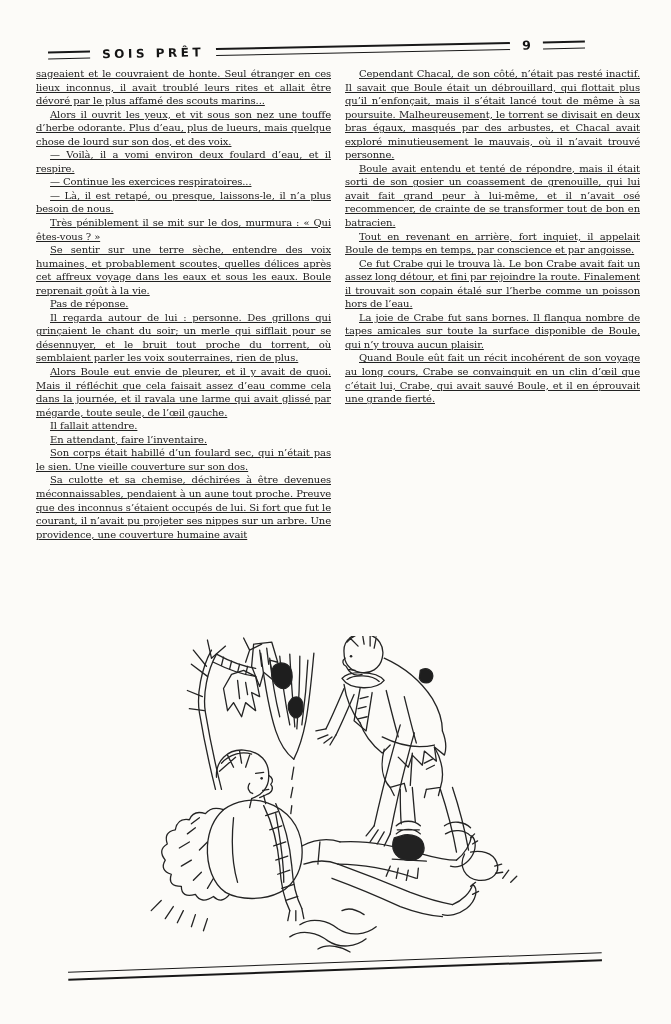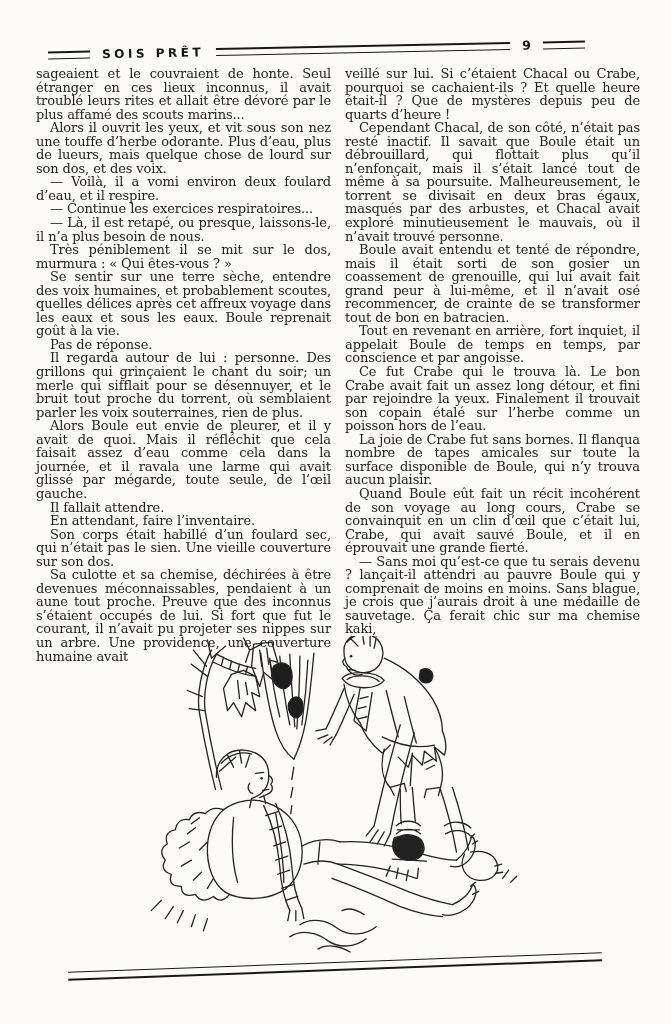--- a/index.html
+++ b/index.html
@@ -37,23 +37,24 @@
     font-weight:bold; font-size:12.5px; color:#141414;
   }
 
   
   .columns {
     position:absolute; top:67px; left:36px; width:604px;
     display:flex; gap:14px;
   }
   .col {
     width:295px;
-    font-size:13px; line-height:13.55px;
+    font-size:10px; line-height:13.55px;
     text-align:justify; letter-spacing:-0.1px;
     color:#222;
+    text-decoration:underline;
   }
   .col p { margin:0; text-indent:14px; }
   .col p.cont { text-indent:0; }
   .col p.suite {
     text-indent:0; text-align:right;
     font-style:italic; padding-right:6px; margin-top:1px;
   }
 
   
   .illustration {
@@ -94,28 +95,26 @@
       <p>Se sentir sur une terre sèche, entendre des voix humaines, et probablement scoutes, quelles délices après cet affreux voyage dans les eaux et sous les eaux. Boule reprenait goût à la vie.</p>
       <p>Pas de réponse.</p>
       <p>Il regarda autour de lui : personne. Des grillons qui grinçaient le chant du soir; un merle qui sifflait pour se désennuyer, et le bruit tout proche du torrent, où semblaient parler les voix souterraines, rien de plus.</p>
       <p>Alors Boule eut envie de pleurer, et il y avait de quoi. Mais il réfléchit que cela faisait assez d’eau comme cela dans la journée, et il ravala une larme qui avait glissé par mégarde, toute seule, de l’œil gauche.</p>
       <p>Il fallait attendre.</p>
       <p>En attendant, faire l’inventaire.</p>
       <p>Son corps était habillé d’un foulard sec, qui n’était pas le sien. Une vieille couverture sur son dos.</p>
       <p>Sa culotte et sa chemise, déchirées à être devenues méconnaissables, pendaient à un aune tout proche. Preuve que des inconnus s’étaient occupés de lui. Si fort que fut le courant, il n’avait pu projeter ses nippes sur un arbre. Une providence, une couverture humaine avait</p>
     </div>
     <div class="col">
-      <p class="cont">veillé sur lui. Si c’étaient Chacal ou Crabe, pourquoi se cachaient-ils ? Et quelle heure était-il ? Que de mystères depuis peu de quarts d’heure !</p>
       <p>Cependant Chacal, de son côté, n’était pas resté inactif. Il savait que Boule était un débrouillard, qui flottait plus qu’il n’enfonçait, mais il s’était lancé tout de même à sa poursuite. Malheureusement, le torrent se divisait en deux bras égaux, masqués par des arbustes, et Chacal avait exploré minutieusement le mauvais, où il n’avait trouvé personne.</p>
       <p>Boule avait entendu et tenté de répondre, mais il était sorti de son gosier un coassement de grenouille, qui lui avait fait grand peur à lui-même, et il n’avait osé recommencer, de crainte de se transformer tout de bon en batracien.</p>
       <p>Tout en revenant en arrière, fort inquiet, il appelait Boule de temps en temps, par conscience et par angoisse.</p>
-      <p>Ce fut Crabe qui le trouva là. Le bon Crabe avait fait un assez long détour, et fini par rejoindre la yeux. Finalement il trouvait son copain étalé sur l’herbe comme un poisson hors de l’eau.</p>
+      <p>Ce fut Crabe qui le trouva là. Le bon Crabe avait fait un assez long détour, et fini par rejoindre la route. Finalement il trouvait son copain étalé sur l’herbe comme un poisson hors de l’eau.</p>
       <p>La joie de Crabe fut sans bornes. Il flanqua nombre de tapes amicales sur toute la surface disponible de Boule, qui n’y trouva aucun plaisir.</p>
       <p>Quand Boule eût fait un récit incohérent de son voyage au long cours, Crabe se convainquit en un clin d’œil que c’était lui, Crabe, qui avait sauvé Boule, et il en éprouvait une grande fierté.</p>
-      <p>— Sans moi qu’est-ce que tu serais devenu ? lançait-il attendri au pauvre Boule qui y comprenait de moins en moins. Sans blague, je crois que j’aurais droit à une médaille de sauvetage. Ça ferait chic sur ma chemise kaki,</p>
     </div>
   </div>
 
   <div class="illustration">
     <svg viewBox="0 0 470 315" preserveAspectRatio="none">
       <g fill="none" stroke="#242424" stroke-width="1.3" stroke-linecap="round" stroke-linejoin="round">
 
         <g>
           <path d="M112 152 C106 128 100 100 96 76 C93 58 98 32 108 14"></path>
           <path d="M118 152 C112 128 106 100 102 76 C99 58 104 34 113 18"></path>

